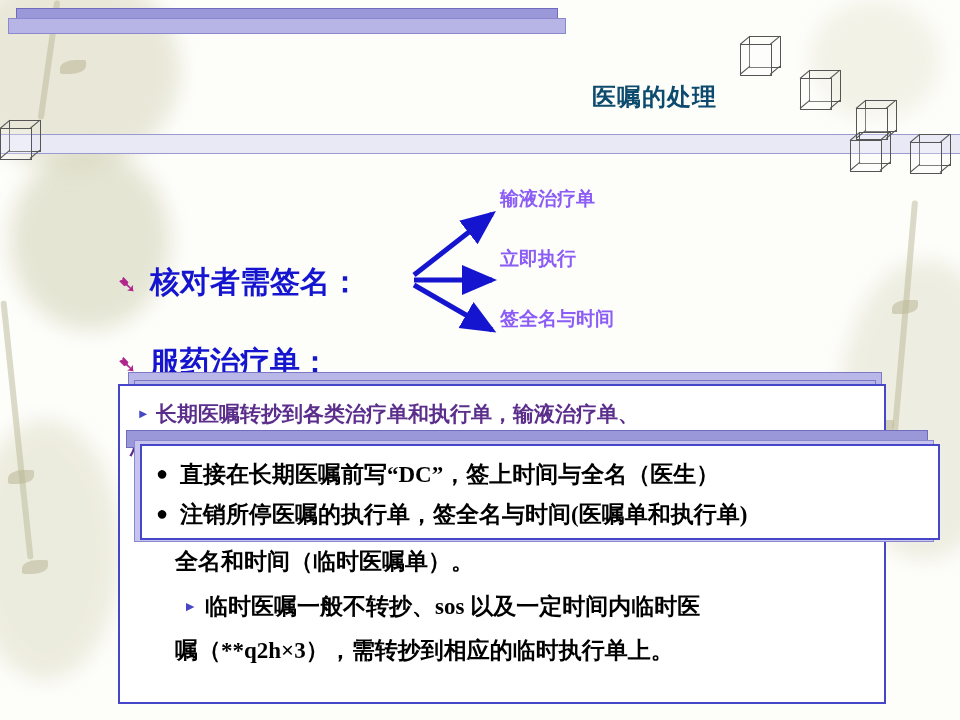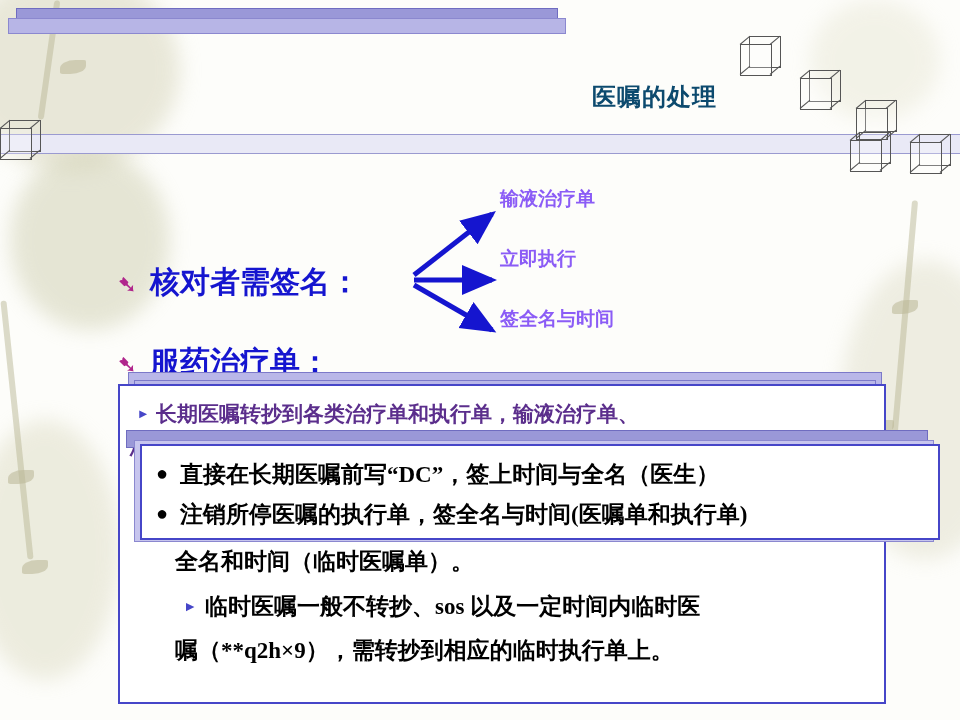--- a/index.html
+++ b/index.html
@@ -395,21 +395,21 @@
 
   <div class="back-text">
     <div class="row"><span class="tri">▸</span><span>长期医嘱转抄到各类治疗单和执行单，输液治疗单、</span></div>
     <div class="row">核对者需签名（长期医嘱单）。</div>
     <div class="row"><span class="tri">▸</span><span>临时医嘱一般不转抄，立即执行，执行者签上</span></div>
   </div>
 
   <div class="lower-text">
     <div class="row">全名和时间（临时医嘱单）。</div>
     <div class="row"><span class="tri2">▸</span><span>临时医嘱一般不转抄、sos 以及一定时间内临时医</span></div>
-    <div class="row">嘱（**q2h×9），需转抄到相应的临时执行单上。</div>
+    <div class="row">嘱（**q2h×3），需转抄到相应的临时执行单上。</div>
   </div>
 
   <div class="stack-shadow front-shadow1"></div>
   <div class="stack-shadow front-shadow2"></div>
   <div class="stack-box box-front">
     <div class="front-line"><span class="dot">●</span><span>直接在长期医嘱前写“DC”，签上时间与全名（医生）</span></div>
     <div class="front-line"><span class="dot">●</span><span>注销所停医嘱的执行单，签全名与时间(医嘱单和执行单)</span></div>
   </div>
 
 </div>

